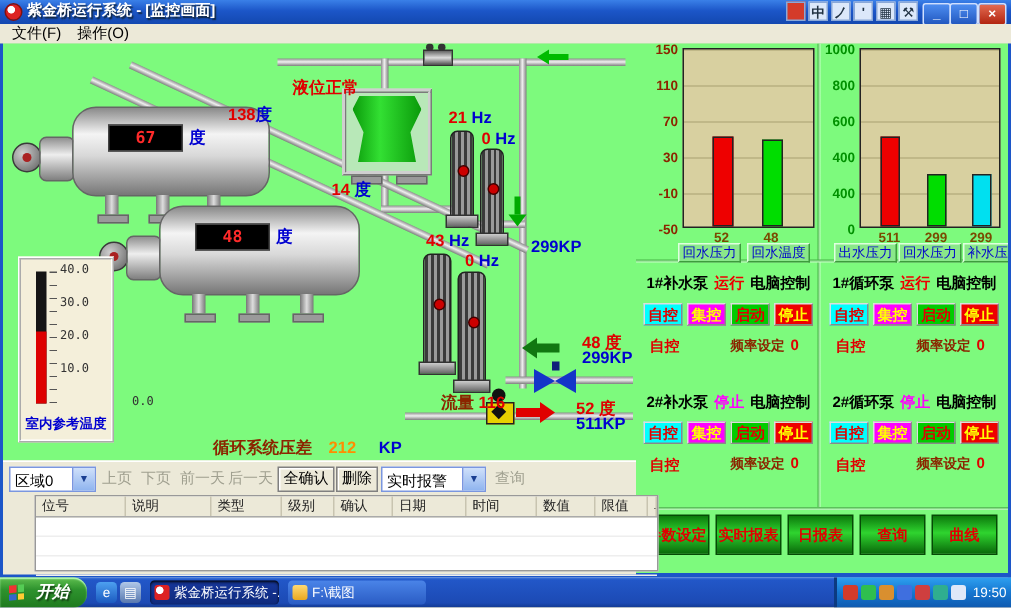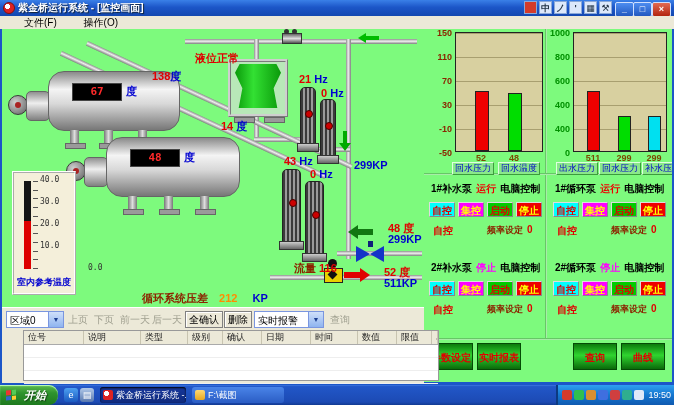--- a/index.html
+++ b/index.html
@@ -16,21 +16,21 @@
   .winbtn{position:absolute;top:2px;width:17px;height:13px;border-radius:2px;color:#fff;
     font-size:9px;line-height:12px;text-align:center;border:1px solid #cfe0ff;
     background:linear-gradient(180deg,#4d8df0,#2258c0);}
   .winbtn.close{background:linear-gradient(180deg,#e36b52,#b22510);}
   .langbar{position:absolute;top:1px;height:13px;display:flex;gap:2px;}
   .langbar .lb{width:13px;height:13px;background:#dce8fa;border:1px solid #8aa8d8;
     font-size:9px;line-height:13px;text-align:center;color:#234;box-sizing:border-box;}
   .langbar .lb.red{background:#d43b2a;}
   #menubar{position:absolute;left:0;top:16px;width:674px;height:13px;background:#ece9d8;
     font-size:10px;color:#000;border-bottom:1px solid #d8d4c0;}
-  #menubar span{margin-left:24px;line-height:13px;display:inline-block;}
+  #menubar span{margin-left:8px;line-height:13px;display:inline-block;}
   
   .frame-side{position:absolute;background:#1c56c8;}
   
   #diagram{position:absolute;left:2px;top:29px;width:422px;height:278px;background:#7dfa7d;overflow:hidden;}
   #rightpane{position:absolute;left:424px;top:29px;width:248px;height:353px;background:#7dfa7d;overflow:hidden;}
   .groove-v{position:absolute;width:2px;background:linear-gradient(90deg,#46b446,#c8ffc8);}
   .groove-h{position:absolute;height:2px;background:linear-gradient(180deg,#46b446,#c8ffc8);}
   
   .pipe{position:absolute;background:linear-gradient(180deg,#8f8f8f,#efefef 45%,#7e7e7e);}
   .pipe.v{background:linear-gradient(90deg,#8f8f8f,#efefef 45%,#7e7e7e);}
@@ -372,20 +372,21 @@
     <div class="ppbtn" style="left: 31px; color: rgb(255, 255, 0); background: rgb(255, 0, 255);">集控</div>
     <div class="ppbtn" style="left: 60px; color: rgb(224, 0, 0); background: rgb(0, 204, 0);">启动</div>
     <div class="ppbtn" style="left: 89px; color: rgb(255, 255, 0); background: rgb(238, 0, 0);">停止</div>
     <div class="mode">自控</div>
     <div class="freq"><span>频率设定</span><span class="freqv">0</span></div>
   </div>
 
   <div class="abs" style="left:5px;top:314px;width:240px;height:27px;">
     <div class="bigbtn" style="left:0;">参数设定</div>
     <div class="bigbtn" style="left:48px;">实时报表</div>
+    <div class="bigbtn" style="left:96px;">日报表</div>
     <div class="bigbtn" style="left:144px;">查询</div>
     <div class="bigbtn" style="left:192px;">曲线</div>
   </div>
 </div>
 
 <div id="alarm">
   <div class="ddl" style="left:4px;top:3px;width:58px;">
     <span class="txt">区域0</span>
     <span class="arr">▼</span>
   </div>

